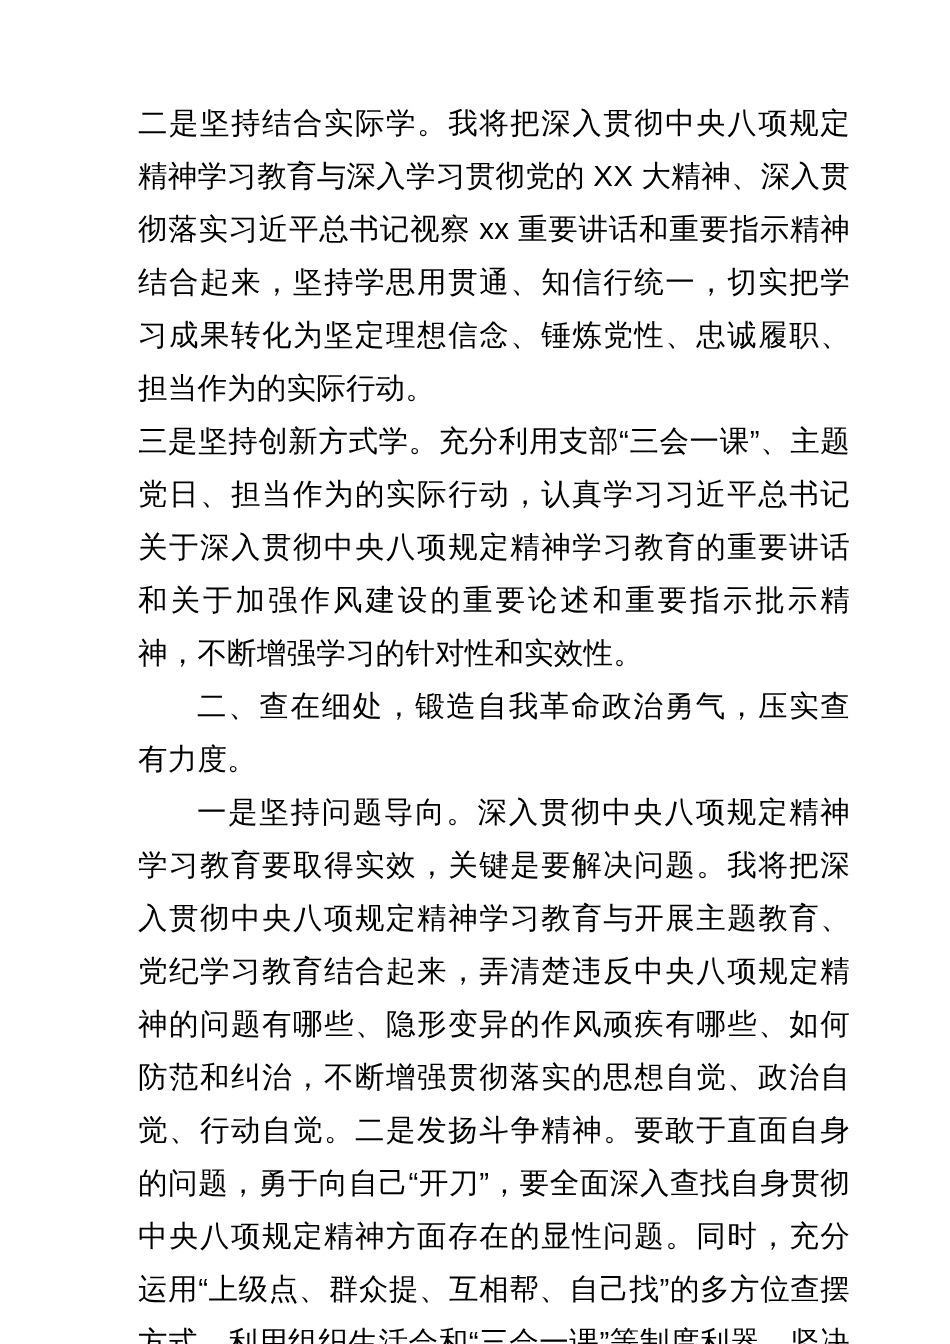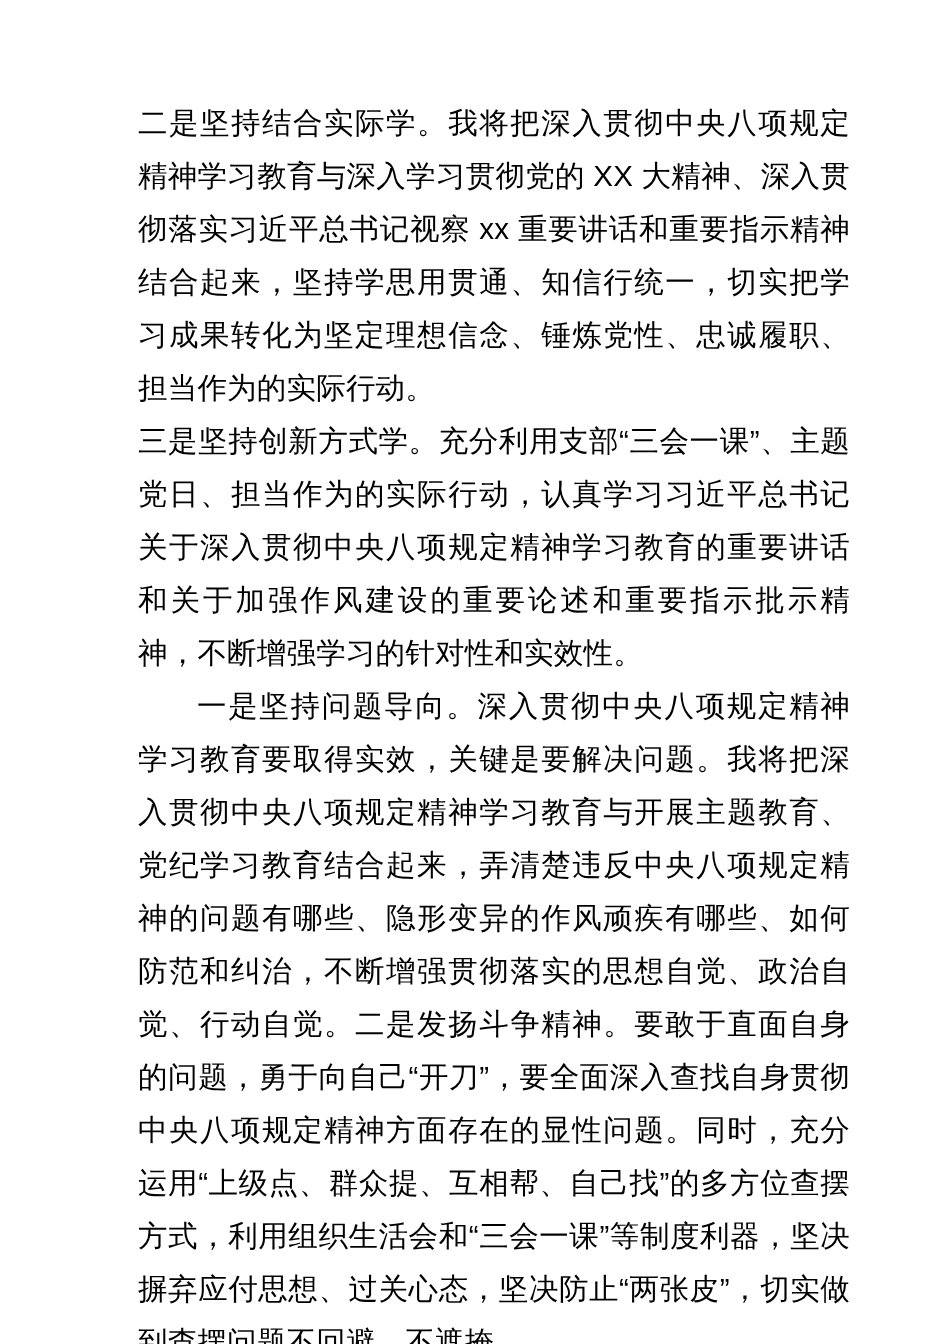--- a/index.html
+++ b/index.html
@@ -36,15 +36,16 @@
     text-indent: 59px;
   }
 </style>
 </head>
 <body>
 
 <div class="page">
   <div class="doc-body">
     <p class="para">二是坚持结合实际学。我将把深入贯彻中央八项规定精神学习教育与深入学习贯彻党的 XX 大精神、深入贯彻落实习近平总书记视察 xx 重要讲话和重要指示精神结合起来，坚持学思用贯通、知信行统一，切实把学习成果转化为坚定理想信念、锤炼党性、忠诚履职、担当作为的实际行动。</p>
     <p class="para">三是坚持创新方式学。充分利用支部“三会一课”、主题党日、担当作为的实际行动，认真学习习近平总书记关于深入贯彻中央八项规定精神学习教育的重要讲话和关于加强作风建设的重要论述和重要指示批示精神，不断增强学习的针对性和实效性。</p>
+    <p class="para indent">二、查在细处，锻造自我革命政治勇气，压实查有力度。</p>
     <p class="para indent">一是坚持问题导向。深入贯彻中央八项规定精神学习教育要取得实效，关键是要解决问题。我将把深入贯彻中央八项规定精神学习教育与开展主题教育、党纪学习教育结合起来，弄清楚违反中央八项规定精神的问题有哪些、隐形变异的作风顽疾有哪些、如何防范和纠治，不断增强贯彻落实的思想自觉、政治自觉、行动自觉。二是发扬斗争精神。要敢于直面自身的问题，勇于向自己“开刀”，要全面深入查找自身贯彻中央八项规定精神方面存在的显性问题。同时，充分运用“上级点、群众提、互相帮、自己找”的多方位查摆方式，利用组织生活会和“三会一课”等制度利器，坚决摒弃应付思想、过关心态，坚决防止“两张皮”，切实做到查摆问题不回避、不遮掩。</p>
   </div>
 </div>
 
 </body></html>

